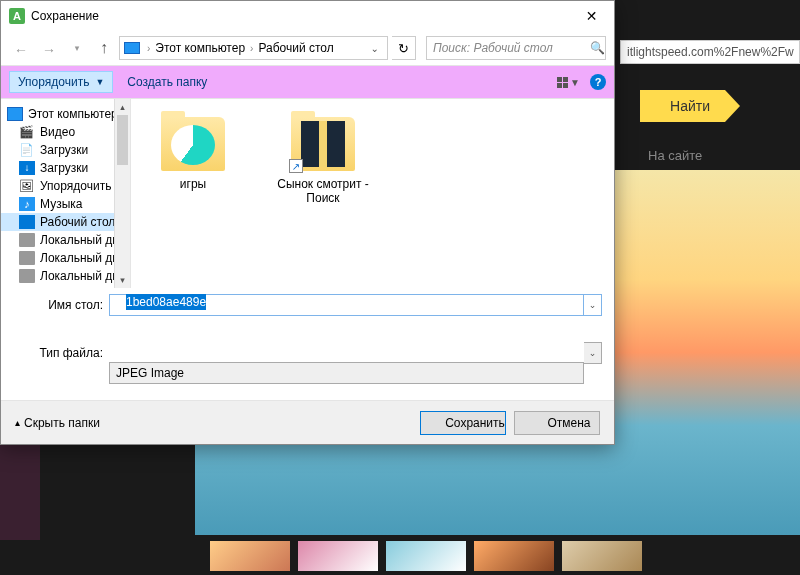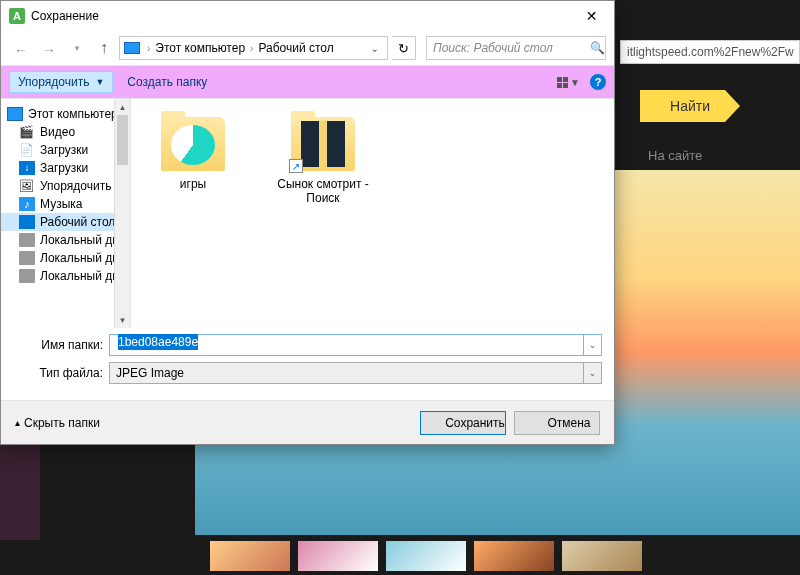--- a/index.html
+++ b/index.html
@@ -73,24 +73,24 @@
 .fld-tab { position:absolute; top:-6px; left:0; width:24px; height:8px; background:#ffe9a8; border-radius:2px 2px 0 0;}
 .fld-inner1 { position:absolute; top:8px; left:10px; width:44px; height:40px; border-radius:50%; background: conic-gradient(#1fd6c4 0 60%, #fff 60% 100%);}
 .fld-paper { position:absolute; top:4px; left:14px; width:36px; height:46px; background:#fff; border:1px solid #ddd;}
 .fld-key { position:absolute; top:18px; left:26px; width:10px; height:10px; border:2px solid #d4a829; border-radius:50%;}
 .fld-key::after{content:""; position:absolute; top:8px; left:3px; width:2px; height:14px; background:#d4a829;}
 .fld-photo { position:absolute; top:4px; left:10px; width:44px; height:46px; background: linear-gradient(to right, #1a2838 40%, #f5d572 40%, #f5d572 60%, #1a2838 60%); }
 .fld-short { position:absolute; bottom:-2px; left:-2px; width:14px; height:14px; background:#fff; border:1px solid #888; display:flex; align-items:center; justify-content:center; font-size:10px; color:#0066cc;}
 .bottom { padding: 6px 12px 10px; }
 .row { display: flex; align-items: center; margin-bottom: 6px; }
 .row-label { width: 96px; text-align: right; font-size: 12px; padding-right: 6px; }
-.fname-input { flex: 1; height: 22px; border: 1px solid #7eb4ea; padding: 0 8px; font-size: 12px; background:#fff; }
+.fname-input { flex: 1; height: 22px; border: 1px solid #7eb4ea; padding: 0 16px; font-size: 12px; background:#fff; }
 .sel-text { background:#0078d7; color:#fff; padding:1px 0;}
 .fname-dd { width: 18px; height: 22px; border: 1px solid #7eb4ea; border-left:none; display:flex; align-items:center; justify-content:center; font-size:9px; color:#555;}
-.ftype { flex:1; height: 22px; border: 1px solid #aaa; background: #efefef; display: flex; align-items: center; padding: 0 6px; font-size: 12px; }
+.ftype { flex:1; height: 22px; border: 1px solid #aaa; background: #efefef; display: flex; align-items: center; padding: 0 6px; font-size: 12px; margin-top: 40px; }
 .ftype-dd { width: 18px; height: 22px; border: 1px solid #aaa; border-left:none; background:#efefef; display:flex; align-items:center; justify-content:center; font-size:9px; color:#555;}
 .footer { height: 44px; border-top: 1px solid #e5e5e5; display: flex; align-items: center; padding: 0 14px; background: #f0f0f0;}
 .hide-folders { font-size: 12px; display:flex; align-items:center; gap:4px;}
 .hf-arrow { font-size: 10px;}
 .footer-btns { margin-left: auto; display: flex; gap: 8px; }
 .dlg-btn { min-width: 86px; height: 24px; border: 1px solid #adadad; background: #e1e1e1; font-size: 12px; cursor:pointer;padding-left:24px;}
 .dlg-btn.primary { border: 1px solid #0078d7; }
 </style>
 </head>
 <body>
@@ -222,21 +222,21 @@
             <div class="fld-photo"></div>
             <div class="fld-short">↗</div>
           </div>
         <div>Сынок смотрит - Поиск</div>
       </div>
     </div>
   </div>
 
   <div class="bottom">
     <div class="row">
-      <div class="row-label">Имя папки:</div>
+      <div class="row-label">Имя стол:</div>
       <div class="fname-input"><span class="sel-text">1bed08ae489e</span></div>
       <div class="fname-dd">⌄</div>
     </div>
     <div class="row">
       <div class="row-label">Тип файла:</div>
       <div class="ftype">JPEG Image</div>
       <div class="ftype-dd">⌄</div>
     </div>
   </div>
 

